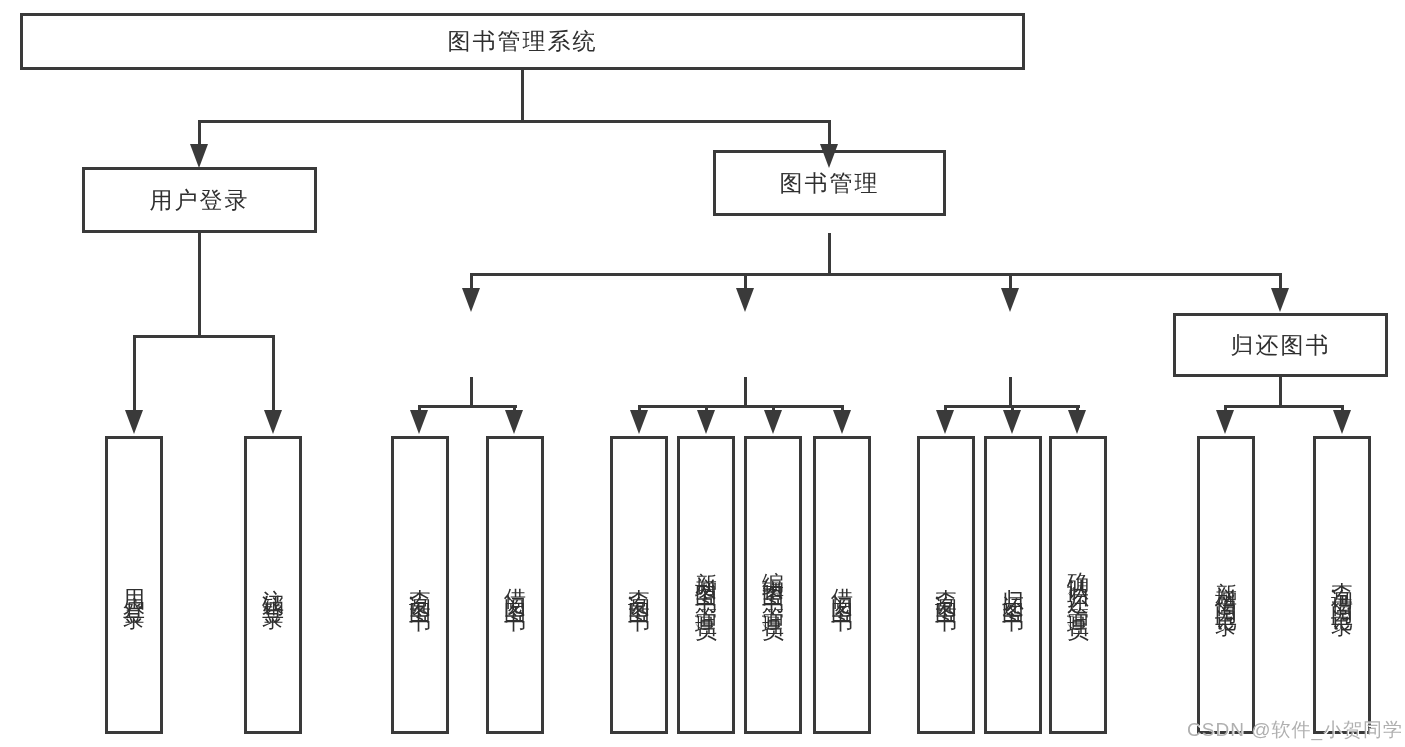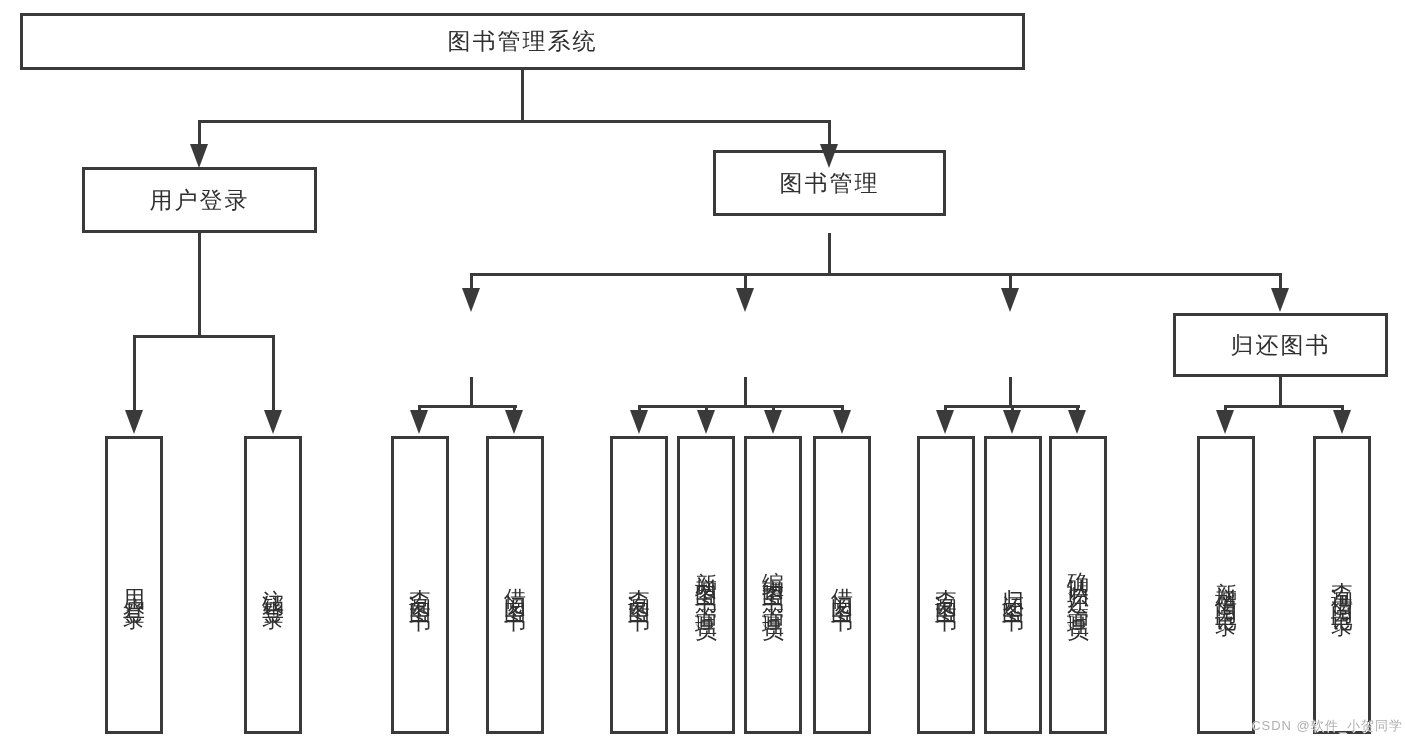--- a/index.html
+++ b/index.html
@@ -24,21 +24,21 @@
     font-size:22px;letter-spacing:7px;line-height:1;white-space:nowrap;
   }
   .vline{position:absolute;width:3px;background:var(--line);}
   .hline{position:absolute;height:3px;background:var(--line);}
   .ahead{
     position:absolute;width:0;height:0;
     border-left:9px solid transparent;border-right:9px solid transparent;
     border-top:24px solid var(--line);
   }
   .watermark{
-    position:absolute;top:717px;right:2px;font-size:13px;letter-spacing:1px;
+    position:absolute;top:717px;right:2px;font-size:19px;letter-spacing:1px;
     color:var(--wm);text-shadow:1px 1px 0 #ffffff;white-space:nowrap;
   }
 </style>
 </head>
 <body>
 
 <div class="canvas">
 
   <div class="box hbox" style="left:20px;top:13px;width:1005px;height:57px">
     <span>图书管理系统</span>

